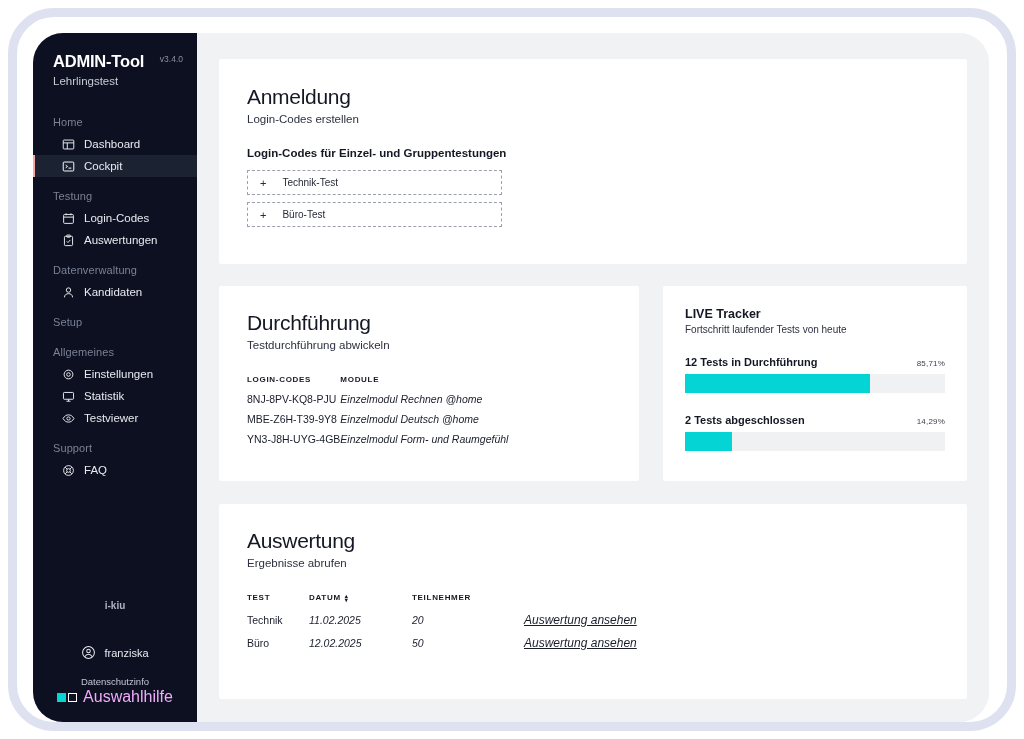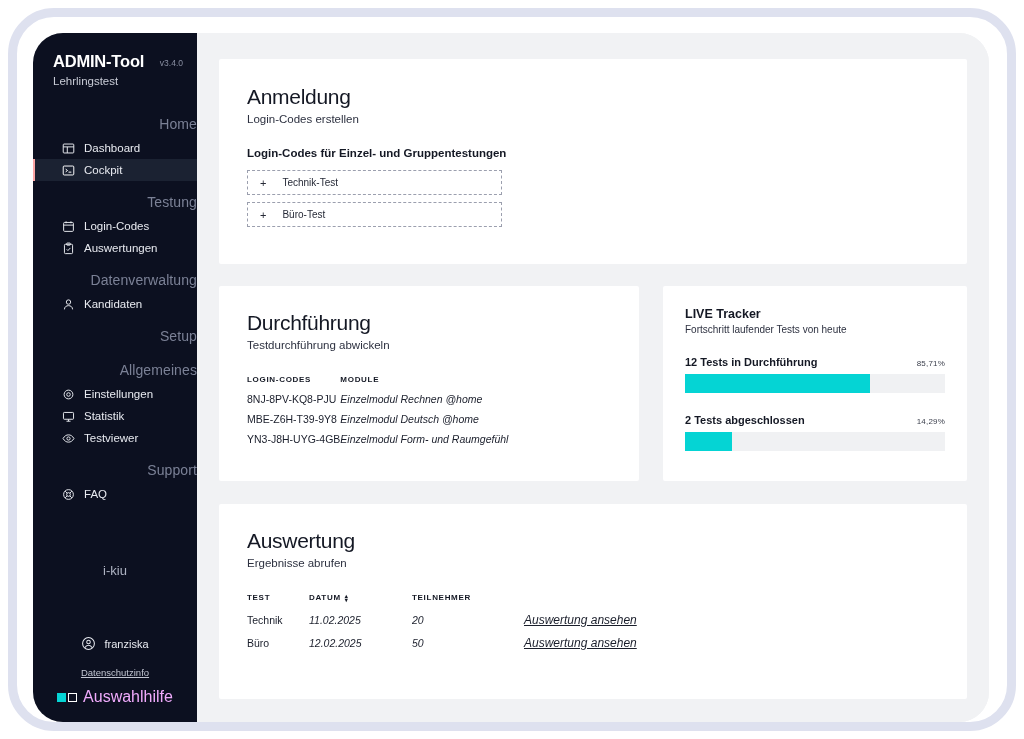--- a/index.html
+++ b/index.html
@@ -33,21 +33,21 @@
   #sidebar {
     width: 164px;
     flex: 0 0 164px;
     background: #0c1020;
     color: #ffffff;
     position: relative;
     padding-top: 19px;
   }
   .brand-row {
     display: flex;
-    align-items: flex-end;
+    align-items: center;
     padding: 0 14px 0 20px;
     gap: 0;
   }
   .brand-title {
     font-size: 16.5px;
     font-weight: bold;
     letter-spacing: -0.2px;
     color: #ffffff;
   }
   .brand-version {
@@ -58,25 +58,24 @@
     top: -3px;
   }
   .brand-sub {
     padding: 4px 20px 0 20px;
     font-size: 11.5px;
     color: #c9ccd6;
   }
 
   .nav { margin-top: 29px; }
   .nav-group-label {
-    font-size: 14px;
+    font-size: 11px;
     color: #7b8196;
     padding: 0 0 5px 20px;
     letter-spacing: 0.1px;
-    text-align: right;
   }
   .nav-group { margin-bottom: 13px; }
   .nav-item {
     display: flex;
     align-items: center;
     gap: 9px;
     height: 22px;
     padding-left: 29px;
     font-size: 11.5px;
     color: #e8eaf0;
@@ -96,40 +95,40 @@
   }
   .nav-item svg { display: block; }
 
   
   #sidebar-footer {
     position: absolute;
     left: 0; right: 0; bottom: 16px;
     text-align: center;
   }
   .footer-org {
-    font-size: 13px;
+    font-size: 10px;
     color: #aeb3c2;
-    margin-bottom: 24px;
+    margin-bottom: 0;
+    font-weight: bold;
   }
   .footer-user {
     display: inline-flex;
     align-items: center;
     gap: 8px;
     font-size: 11px;
     color: #e8eaf0;
     margin-bottom: 14px;
     cursor: pointer;
     margin-top: 34px;
   }
   .footer-privacy {
     font-size: 9.5px;
     color: #c2c6d2;
-    margin-bottom: 10px;
+    margin-bottom: 1px;
     cursor: pointer;
-    text-decoration: underline;
   }
   .footer-logo {
     display: inline-flex;
     align-items: center;
     gap: 6px;
     font-size: 16px;
     color: #f0abfc;
   }
   .logo-mark { display: inline-flex; gap: 2px; align-items: center; }
   .logo-sq { width: 9px; height: 9px; }

